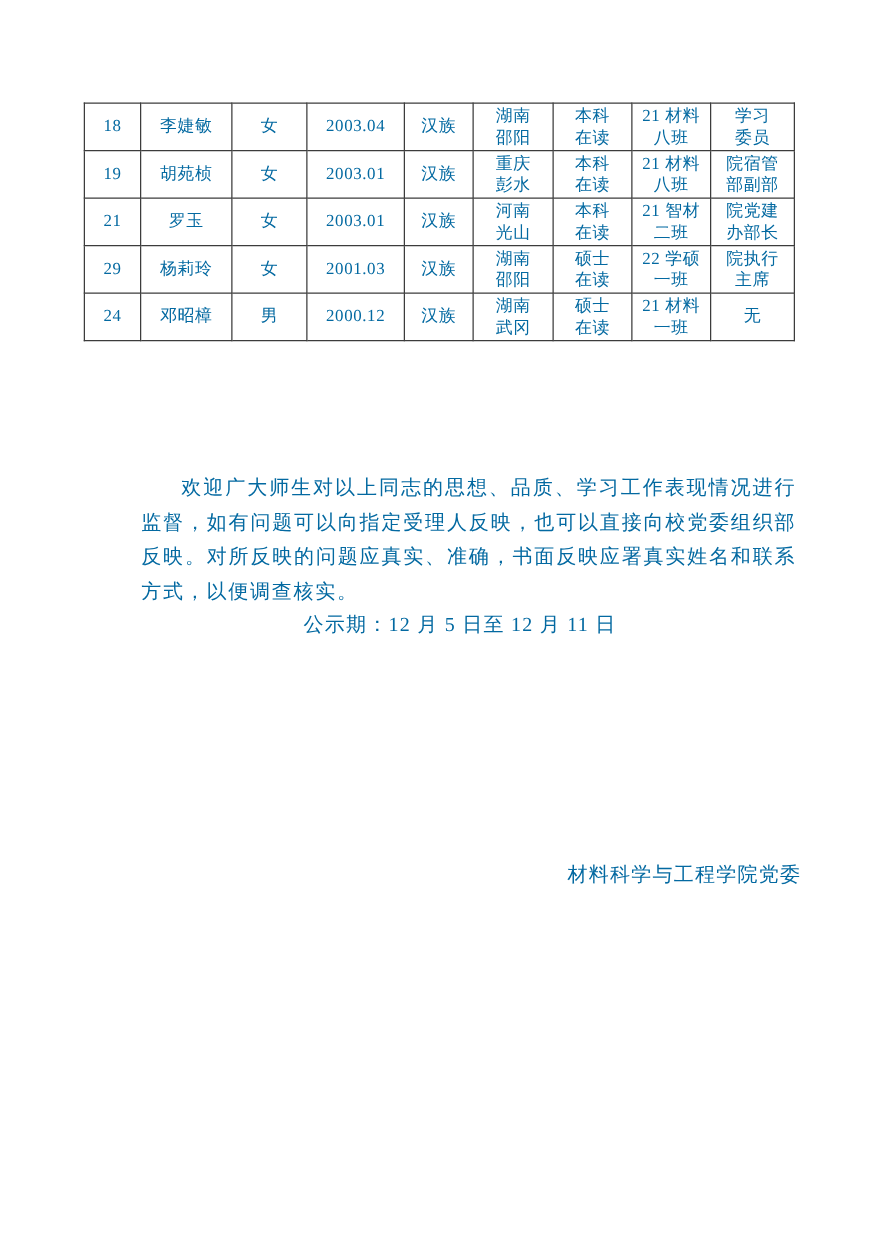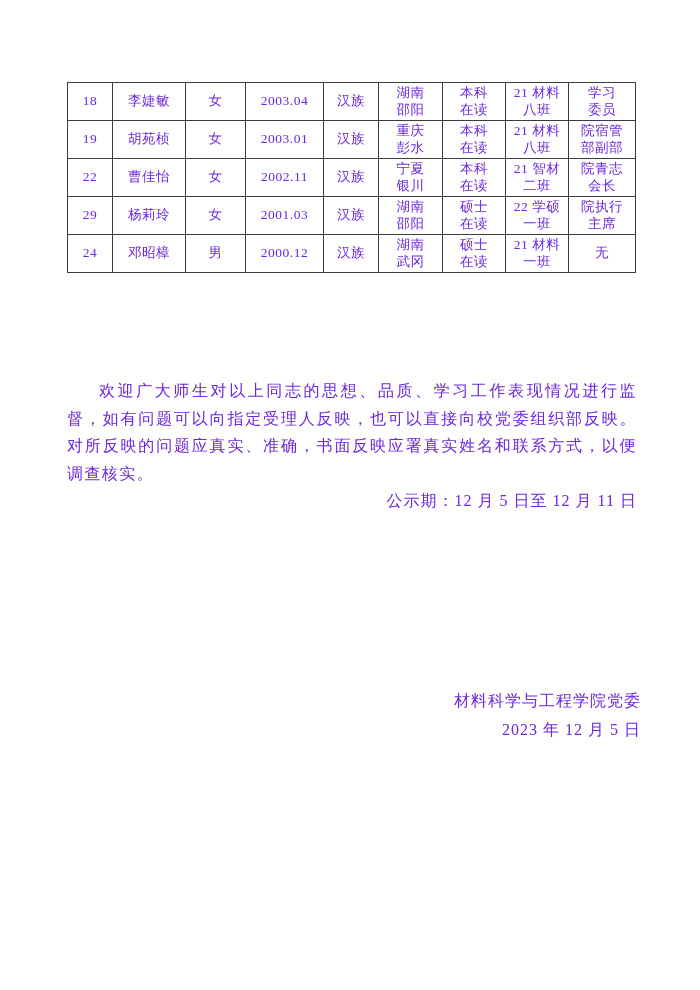--- a/index.html
+++ b/index.html
@@ -4,21 +4,21 @@
 <style>
   html, body { margin: 0; padding: 0; }
   body { background: #e8e8e8; }
   .page {
     position: relative;
     width: 700px;
     height: 990px;
     margin: 0 auto;
     background: #ffffff;
     font-family: "Liberation Serif", "DejaVu Serif", serif;
-    color: #6d28d9;
+    color: #0369a1;
     overflow: hidden;
   }
   table.roster {
     position: absolute;
     left: 67px;
     top: 82px;
     width: 568px;
     border-collapse: collapse;
     table-layout: fixed;
   }
@@ -41,24 +41,25 @@
   }
   .textblock p {
     margin: 0;
     font-size: 16px;
     line-height: 27.6px;
     letter-spacing: 1.4px;
   }
   p.para {
     text-indent: 2em;
     text-align: justify;
+    margin-left: 46px;
   }
   p.cline {
     text-indent: 2em;
-    text-align: right;
+    text-align: center;
     letter-spacing: 1px;
     font-family: Liberation Serif, serif;
   }
   .signature {
     position: absolute;
     left: 385px;
     top: 686px;
     width: 256px;
     text-align: right;
   }
@@ -110,33 +111,33 @@
           <td>重庆
 彭水</td>
           <td>本科
 在读</td>
           <td>21 材料
 八班</td>
           <td>院宿管
 部副部</td>
         </tr>
         <tr>
-          <td>22</td>
-          <td>曹佳怡</td>
+          <td>21</td>
+          <td>罗玉</td>
           <td>女</td>
-          <td>2002.11</td>
+          <td>2003.01</td>
           <td>汉族</td>
-          <td>宁夏
-银川</td>
+          <td>河南
+光山</td>
           <td>本科
 在读</td>
           <td>21 智材
 二班</td>
-          <td>院青志
-会长</td>
+          <td>院党建
+办部长</td>
         </tr>
         <tr>
           <td>29</td>
           <td>杨莉玲</td>
           <td>女</td>
           <td>2001.03</td>
           <td>汉族</td>
           <td>湖南
 邵阳</td>
           <td>硕士
@@ -163,16 +164,15 @@
       </tbody>
   </table>
 
   <div class="textblock">
     <p class="para">欢迎广大师生对以上同志的思想、品质、学习工作表现情况进行监督，如有问题可以向指定受理人反映，也可以直接向校党委组织部反映。对所反映的问题应真实、准确，书面反映应署真实姓名和联系方式，以便调查核实。</p>
     <p class="cline">公示期：12 月 5 日至 12 月 11 日</p>
   </div>
 
   <div class="signature">
     <div>材料科学与工程学院党委</div>
-    <div>2023 年 12 月 5 日</div>
   </div>
 
 </div>
 
 </body></html>

